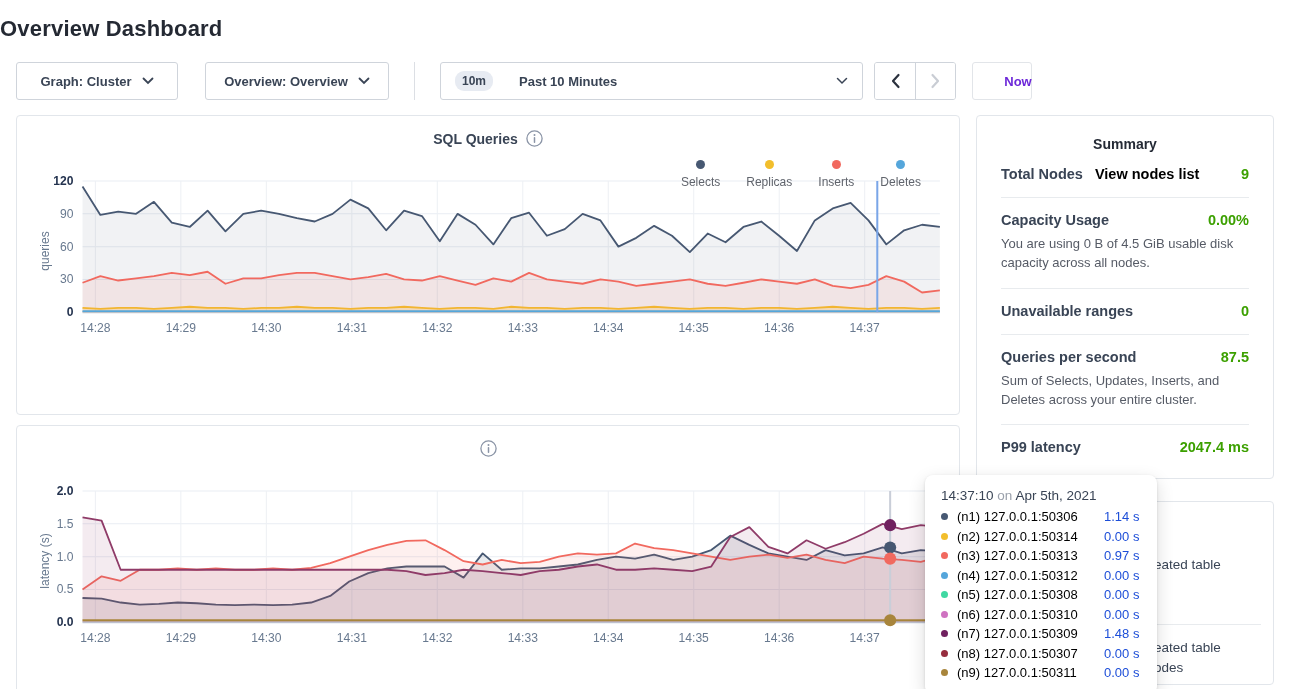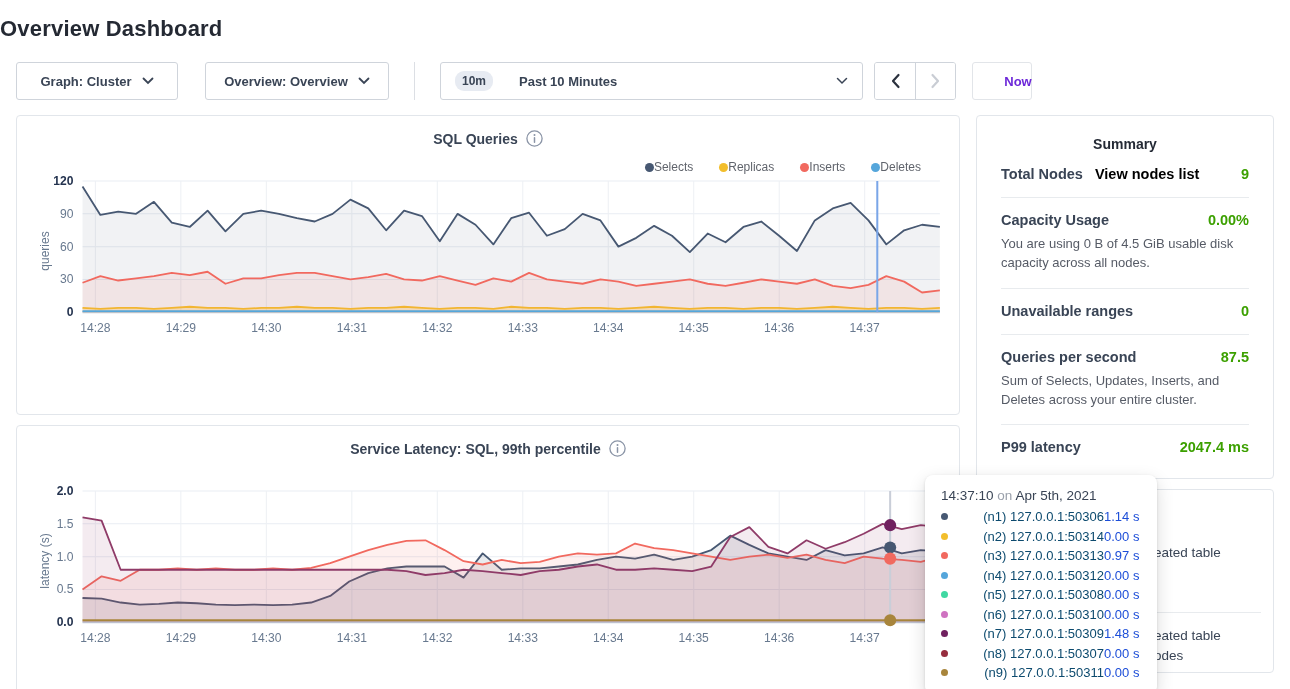--- a/index.html
+++ b/index.html
@@ -26,31 +26,31 @@
   .time-label { flex:1; text-align:left; margin-left:16px; font-size:13px; }
   .chev { width:12px; height:8px; }
   .arrow-group { display:flex; margin-left:11px; border:1px solid #cfd4db; border-radius:3px; height:38px; overflow:hidden; }
   .arrow-seg { width:40px; height:100%; display:flex; align-items:center; justify-content:center; background:#fff; cursor:pointer; }
   .arrow-seg + .arrow-seg { border-left:1px solid #cfd4db; }
   .btn-now { width:60px; margin-left:16px; color:#6d28d9; border-color:#e2e5e9; cursor:default;padding-left:32px; }
 
   
   .main { display:flex; gap:16px; margin:15px 16px 0 16px; align-items:flex-start; }
   .col-left  { width:944px; display:flex; flex-direction:column; gap:10px; }
-  .col-right { width:298px; display:flex; flex-direction:column; gap:10px; }
+  .col-right { width:298px; display:flex; flex-direction:column; gap:22px; }
   .card { background:#fff; border:1px solid #e2e6eb; border-radius:4px; }
 
   
   .chart-card { height:300px; position:relative; padding-top:14px; overflow:hidden; }
   .chart-card.stub { height:140px; }
   .chart-title-row { display:flex; align-items:center; justify-content:center; gap:8px; }
   .chart-title { font-size:14px; font-weight:bold; color:#394455; }
   .info-icon { width:17px; height:17px; flex:0 0 auto; cursor:pointer; }
   .legend { position:absolute; top:44px; right:38px; display:flex; gap:26px; z-index:2; }
-  .legend-item { display:flex; align-items:center; font-size:12px; color:#60646c; cursor:pointer; }
+  .legend-item { display:flex; align-items:center; gap:6px; font-size:12px; color:#60646c; cursor:pointer;flex-direction:column; }
   .dot { width:9px; height:9px; border-radius:50%; display:inline-block; flex:0 0 auto; }
   .chart-svg { display:block; width:928px; margin:26px auto 0 auto; }
   .ylab {
     position:absolute; left:-2px; top:128px; transform:rotate(-90deg); transform-origin:center;
     font-size:12px; color:#68798f; white-space:nowrap; width:60px; text-align:center;
   }
 
   
   .summary-card { padding:20px 24px 10px 24px; height:364px; overflow:hidden; }
   .summary-title { text-align:center; font-size:14px; font-weight:bold; color:#242a35; margin-bottom:10px; }
@@ -72,21 +72,21 @@
   
   .tooltip {
     position:absolute; left:925px; top:475px; width:232px; z-index:10;
     background:#fff; border-radius:8px; padding:13px 16px 14px 16px;
     box-shadow:0 1px 3px rgba(0,0,0,.12), 0 6px 18px rgba(0,0,0,.14);
   }
   .tt-head { font-size:13.5px; color:#394455; margin-bottom:6px; }
   .tt-on { color:#9aa0ab; }
   .tt-row { display:flex; align-items:center; margin-top:4.5px; font-size:13px; }
   .tt-row .dot { width:7px; height:7px; margin-right:9px; }
-  .tt-node { color:#0c4a6e; width:147px;text-align:right; }
+  .tt-node { color:#000000; width:147px; }
   .tt-val { font-weight:normal; color:#1d4ed8;text-align:center; }
 </style>
 </head>
 <body>
 
 <h1 class="page-title">Overview Dashboard</h1>
 
 <div class="controls">
   <div class="btn dd-graph">
     <span>Graph: Cluster</span>
@@ -195,21 +195,20 @@
           <polygon points="58.0,108.8 75.7,102.3 93.4,106.6 111.1,104.4 128.8,102.3 146.5,99.0 164.3,101.2 182.0,97.9 199.7,109.8 217.4,104.4 235.1,104.4 252.8,101.2 270.5,99.0 288.2,99.0 305.9,102.3 323.6,105.5 341.3,103.3 359.0,100.1 376.8,105.5 394.5,106.6 412.2,102.3 429.9,106.6 447.6,110.9 465.3,104.4 483.0,107.7 500.7,99.0 518.4,105.5 536.1,107.7 553.8,109.8 571.5,105.5 589.3,107.7 607.0,112.0 624.7,109.8 642.4,107.7 660.1,105.5 677.8,109.8 695.5,112.0 713.2,108.8 730.9,105.5 748.6,107.7 766.3,109.8 784.0,105.5 801.8,112.0 819.5,114.2 837.2,110.9 854.9,102.3 872.6,107.7 890.3,118.5 908.0,116.3 908,138 58,138" fill="#f1695f" fill-opacity="0.1" stroke="none"></polygon>
           <polyline points="58.0,108.8 75.7,102.3 93.4,106.6 111.1,104.4 128.8,102.3 146.5,99.0 164.3,101.2 182.0,97.9 199.7,109.8 217.4,104.4 235.1,104.4 252.8,101.2 270.5,99.0 288.2,99.0 305.9,102.3 323.6,105.5 341.3,103.3 359.0,100.1 376.8,105.5 394.5,106.6 412.2,102.3 429.9,106.6 447.6,110.9 465.3,104.4 483.0,107.7 500.7,99.0 518.4,105.5 536.1,107.7 553.8,109.8 571.5,105.5 589.3,107.7 607.0,112.0 624.7,109.8 642.4,107.7 660.1,105.5 677.8,109.8 695.5,112.0 713.2,108.8 730.9,105.5 748.6,107.7 766.3,109.8 784.0,105.5 801.8,112.0 819.5,114.2 837.2,110.9 854.9,102.3 872.6,107.7 890.3,118.5 908.0,116.3" fill="none" stroke="#f1695f" stroke-width="1.8" stroke-linejoin="round"></polyline>
           <polygon points="58.0,136.9 75.7,136.9 93.4,136.9 111.1,136.9 128.8,136.9 146.5,136.9 164.3,136.9 182.0,136.9 199.7,136.9 217.4,136.9 235.1,136.9 252.8,136.9 270.5,136.9 288.2,136.9 305.9,136.9 323.6,136.9 341.3,136.9 359.0,136.9 376.8,136.9 394.5,136.9 412.2,136.9 429.9,136.9 447.6,136.9 465.3,136.9 483.0,136.9 500.7,136.9 518.4,136.9 536.1,136.9 553.8,136.9 571.5,136.9 589.3,136.9 607.0,136.9 624.7,136.9 642.4,136.9 660.1,136.9 677.8,136.9 695.5,136.9 713.2,136.9 730.9,136.9 748.6,136.9 766.3,136.9 784.0,136.9 801.8,136.9 819.5,136.9 837.2,136.9 854.9,136.9 872.6,136.9 890.3,136.9 908.0,136.9 908,138 58,138" fill="#55a6db" fill-opacity="0.2" stroke="none"></polygon>
           <polyline points="58.0,136.9 75.7,136.9 93.4,136.9 111.1,136.9 128.8,136.9 146.5,136.9 164.3,136.9 182.0,136.9 199.7,136.9 217.4,136.9 235.1,136.9 252.8,136.9 270.5,136.9 288.2,136.9 305.9,136.9 323.6,136.9 341.3,136.9 359.0,136.9 376.8,136.9 394.5,136.9 412.2,136.9 429.9,136.9 447.6,136.9 465.3,136.9 483.0,136.9 500.7,136.9 518.4,136.9 536.1,136.9 553.8,136.9 571.5,136.9 589.3,136.9 607.0,136.9 624.7,136.9 642.4,136.9 660.1,136.9 677.8,136.9 695.5,136.9 713.2,136.9 730.9,136.9 748.6,136.9 766.3,136.9 784.0,136.9 801.8,136.9 819.5,136.9 837.2,136.9 854.9,136.9 872.6,136.9 890.3,136.9 908.0,136.9" fill="none" stroke="#55a6db" stroke-width="1.8" stroke-linejoin="round"></polyline>
           <line x1="845.95" y1="8" x2="845.95" y2="138" stroke="#7aa6e8" stroke-width="2"></line>
         </svg>
     </div>
 
     <div class="card chart-card">
       <div class="chart-title-row">
-        <span class="chart-title">Service Latency: SQL, 99th percentile</span>
         <svg class="info-icon" viewBox="0 0 17 17">
           <circle cx="8.5" cy="8.5" r="7.6" fill="none" stroke="#8a94a6" stroke-width="1.3"></circle>
           <circle cx="8.5" cy="4.9" r="1" fill="#8a94a6"></circle>
           <rect x="7.75" y="7" width="1.5" height="6" rx="0.7" fill="#8a94a6"></rect>
         </svg>
       </div>
       <span class="ylab">latency (s)</span>
       <svg id="latency-chart" class="chart-svg" viewBox="0 0 920 168">
           <line x1="58" y1="138" x2="908" y2="138" stroke="#e9edf3" stroke-width="1"></line>
           <text x="49" y="142" text-anchor="end" font-size="12" fill="#24334f" font-weight="bold">0.0</text>

